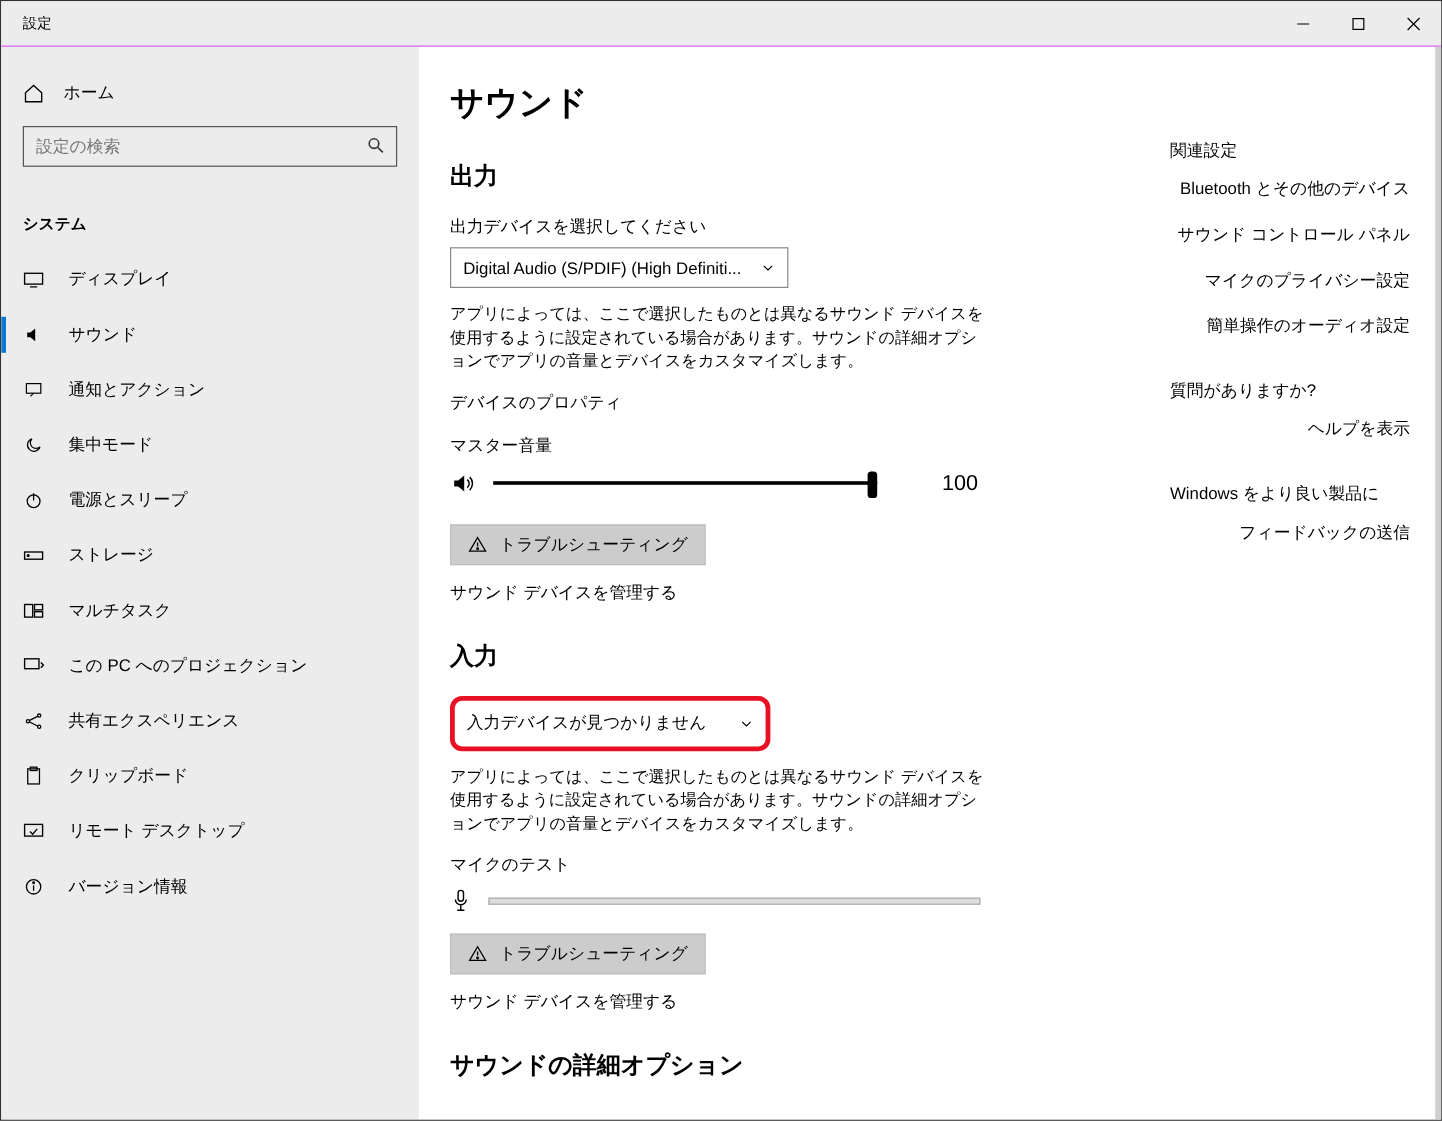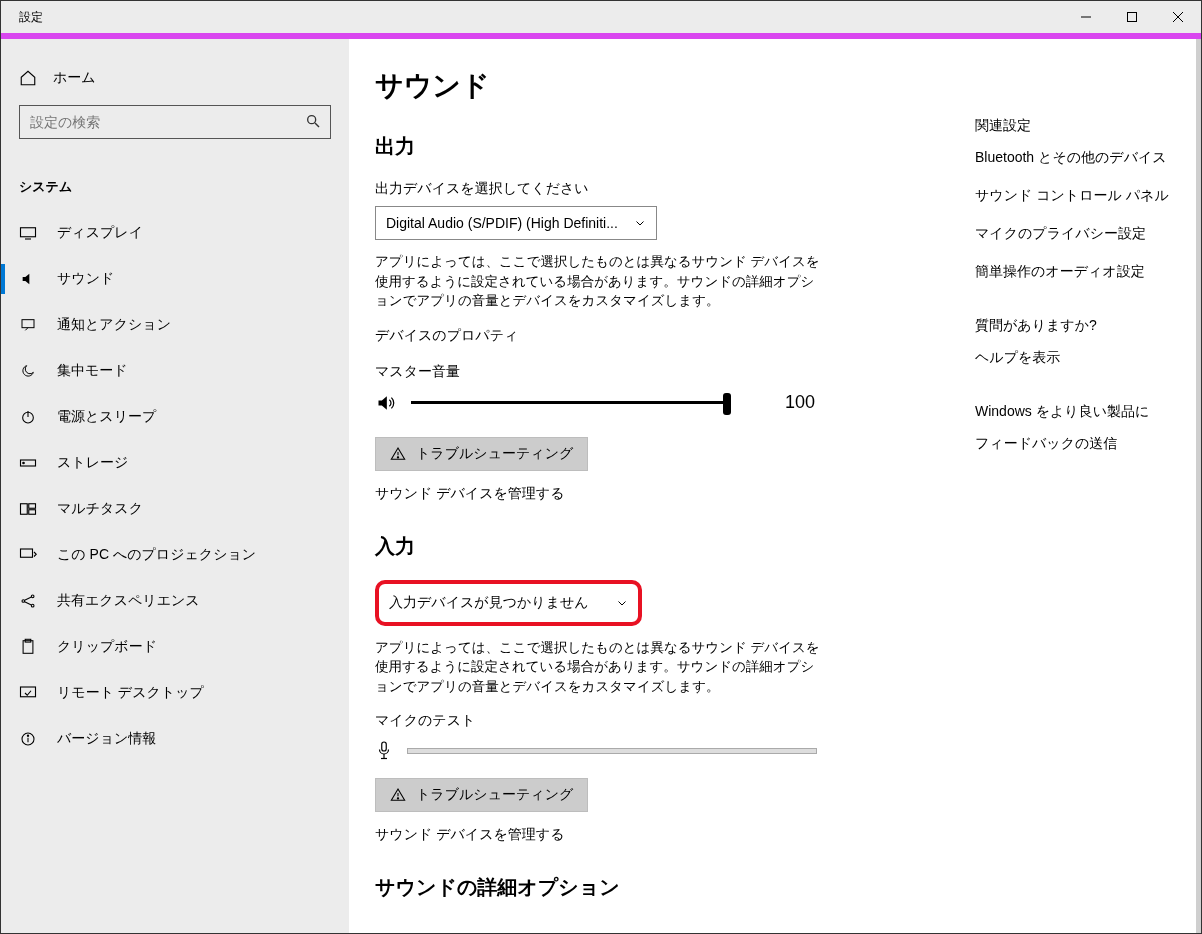--- a/index.html
+++ b/index.html
@@ -16,21 +16,21 @@
     border: 1px solid #333;
   }
   
   .titlebar {
     height: 38px;
     background: #ececec;
     display: flex;
     align-items: center;
     justify-content: space-between;
     padding-left: 18px;
-    border-bottom: 6px solid #d946ef;
+    border-bottom: 1px solid #d946ef;
   }
   .titlebar-title { font-size: 12px; }
   .win-controls { display: flex; }
   .win-btn {
     width: 46px; height: 30px;
     display: flex; align-items: center; justify-content: center;
     font-size: 12px;
   }
   .layout {
     display: flex;
@@ -122,21 +122,21 @@
   .grey-btn {
     display:inline-flex; align-items:center; gap:10px;
     background:#cccccc; border:1px solid #bdbdbd;
     padding: 6px 14px; height:34px; font-size:14px;
     margin-bottom: 14px;
   }
   .link-text { font-size: 14px; margin-bottom: 30px; }
   .mic-row { display:flex; align-items:center; gap:14px; margin-bottom:16px; }
   .mic-bar { flex:0 0 410px; height:6px; background:#ddd; border:1px solid #aaa;}
   .right-heading { font-size: 14px; margin-bottom: 14px; }
-  .right-link { font-size: 14px; margin-bottom: 20px; color:#000;}
+  .right-link { font-size: 14px; margin-bottom: 20px; color:#000;text-align:right;}
   .right-group { margin-bottom: 36px; }
   .scrollbar-fake { position:absolute; right:0; top:38px; bottom:0; width:5px; background:#cfcfcf; }
   svg { display:block; }
 </style>
 </head>
 <body>
 
 <div class="titlebar">
   <div class="titlebar-title">設定</div>
   <div class="win-controls">

